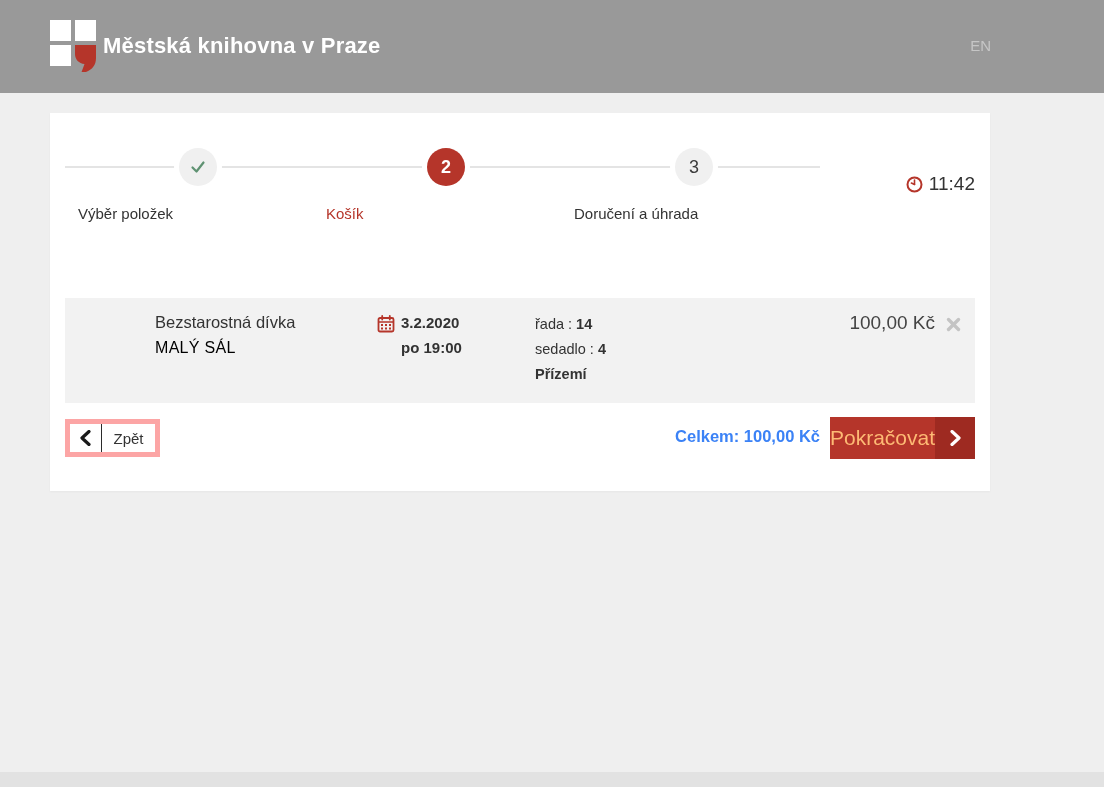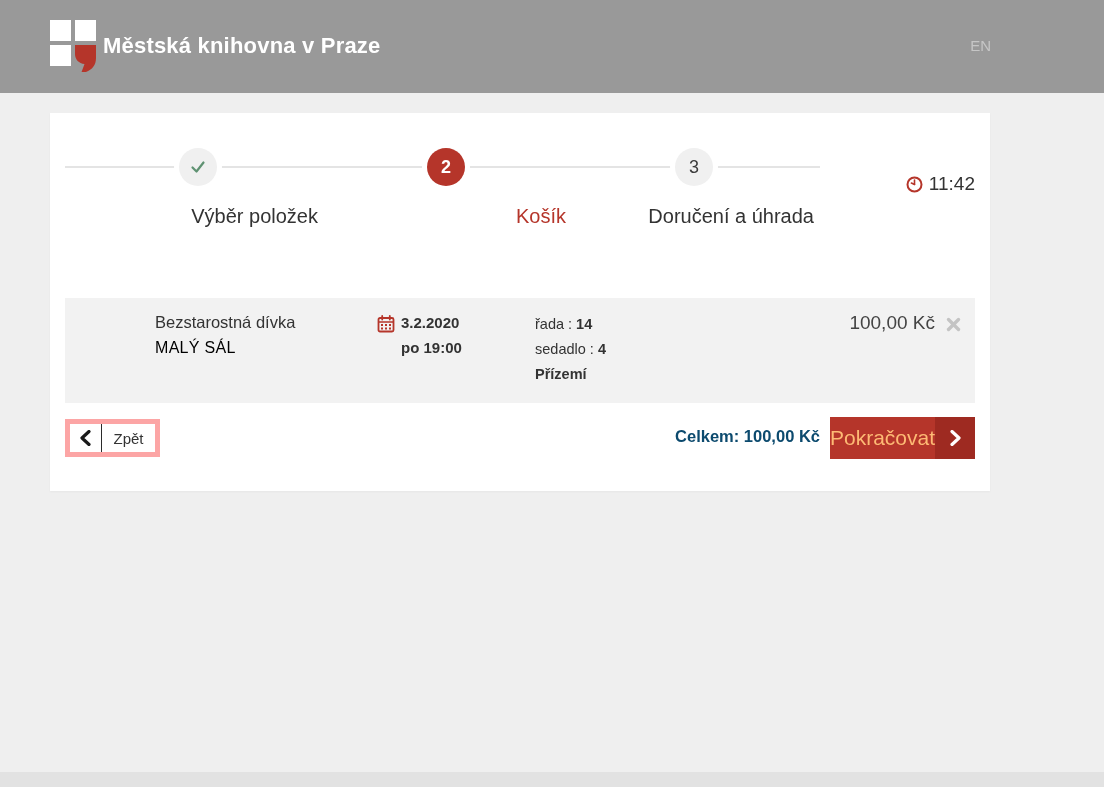--- a/index.html
+++ b/index.html
@@ -74,22 +74,22 @@
     box-shadow: 0 0 0 5px #ffffff;
     font-size: 18px;
   }
   .step-circle.done   { background: #f0f0f0; cursor: pointer; }
   .step-circle.active { background: #b5352a; color: #ffffff; font-weight: bold; cursor: pointer; }
   .step-circle.pending{ background: #f0f0f0; color: #3c3c3c; }
   .step-label {
     position: absolute;
     top: 92px;
     width: 240px;
-    text-align: right;
-    font-size: 20px;
+    text-align: left;
+    font-size: 15px;
     color: #333;
   }
   .step-label.active { color: #b5352a; }
   .timer {
     position: absolute;
     top: 44px; right: 15px;
     display: flex;
     align-items: center;
     gap: 6px;
     font-size: 19px;
@@ -147,21 +147,21 @@
     flex: 1;
     display: flex; align-items: center; justify-content: center;
     font-size: 15px;
     color: #333;
   }
   .total {
     position: absolute;
     right: 170px; top: 314px;
     font-size: 16.5px;
     font-weight: bold;
-    color: #0c4a6e;
+    color: #3b82f6;
     white-space: nowrap;
   }
   .continue-btn {
     position: absolute;
     left: 780px; top: 304px;
     width: 145px; height: 42px;
     background: #b5352a;
     border: none;
     display: flex;
     align-items: stretch;

